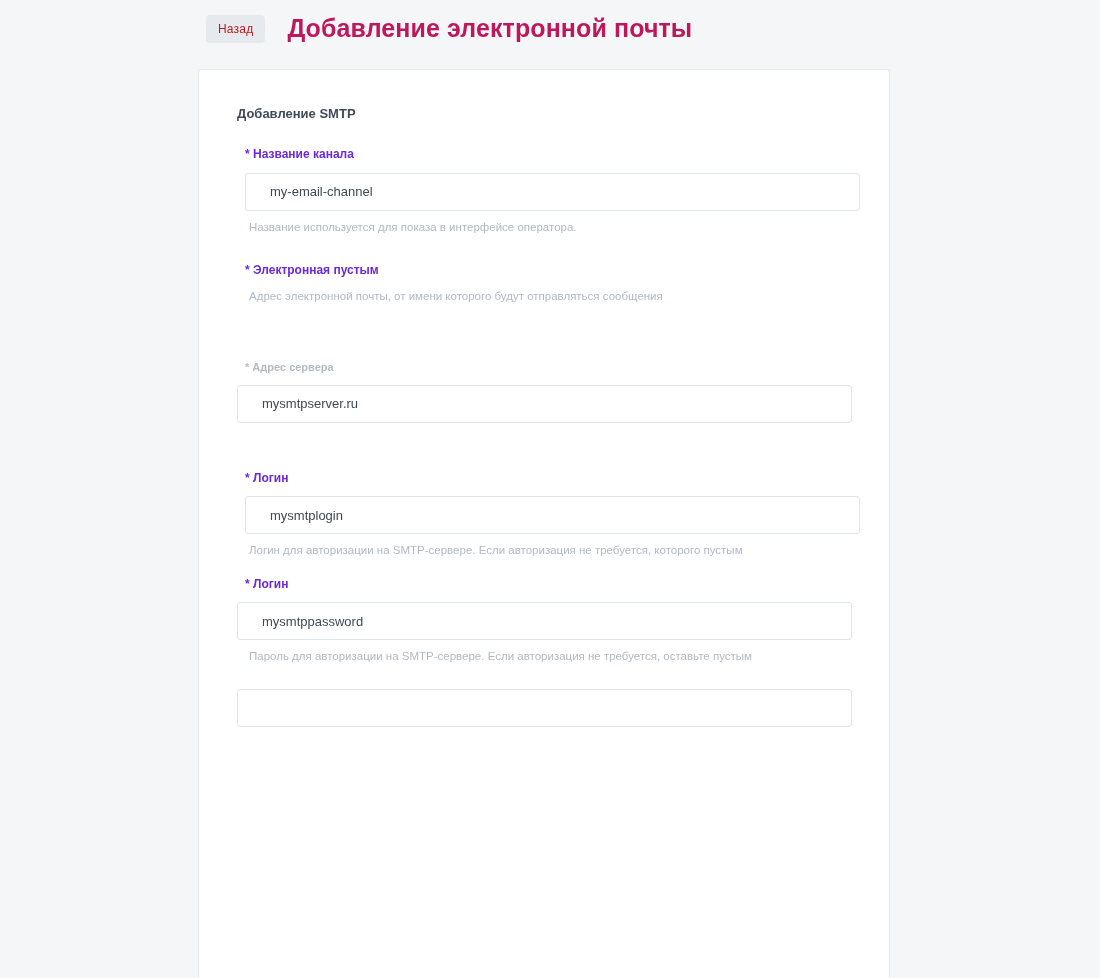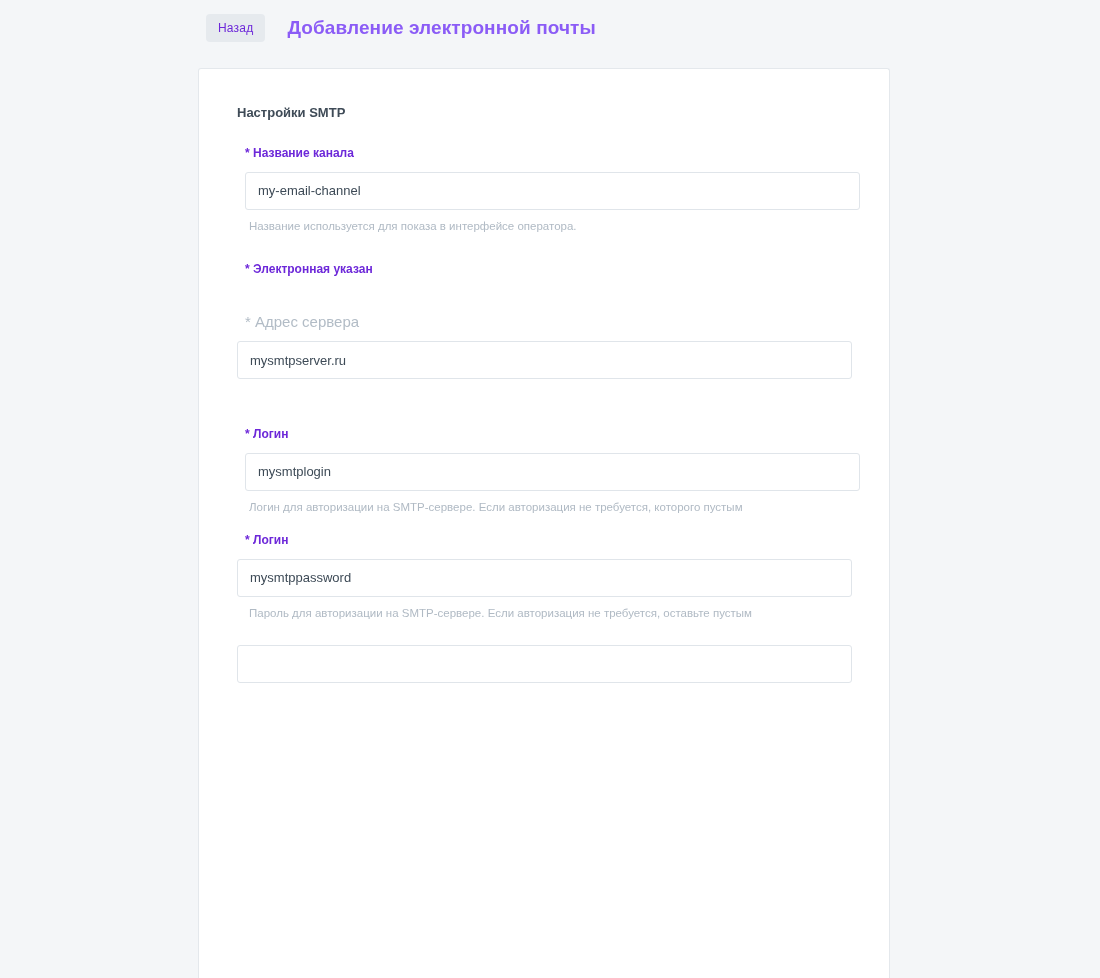--- a/index.html
+++ b/index.html
@@ -28,32 +28,32 @@
   }
   .back-button {
     display: inline-flex;
     align-items: center;
     justify-content: center;
     height: 28px;
     min-width: 58px;
     padding: 0 12px;
     border-radius: 4px;
     background: #e6eaee;
-    color: #6d28d9;
+    color: #b91c1c;
     font-size: 12px;
     letter-spacing: .2px;
     cursor: pointer;
     user-select: none;
     border: none;
   }
   .page-title {
     margin-left: 22px;
-    font-size: 19px;
+    font-size: 25px;
     font-weight: bold;
-    color: #8b5cf6;
+    color: #be185d;
     letter-spacing: .1px;
   }
 
   
   .card {
     position: relative;
     margin: 14px 210px 0 198px;
     background: #ffffff;
     border: 1px solid #e4e8ec;
     border-bottom: none;
@@ -72,30 +72,31 @@
   .field { margin-bottom: 4px; }
 
   .field-label {
     font-size: 12px;
     font-weight: bold;
     color: #6d28d9;
     margin-bottom: 10px;
     line-height: 1.3;
   }
   .field-label.muted {
-    font-weight: normal;
+    font-weight: bold;
     color: #b2bcc6;
-    font-size: 15px;
+    font-size: 11px;
+    margin-top: 28px;
   }
 
   .input {
     display: block;
     width: 615px;
     height: 38px;
-    padding: 8px 12px;
+    padding: 8px 24px;
     border: 1px solid #e0e5ea;
     border-radius: 3px;
     background: #fff;
     font-family: "Liberation Sans", sans-serif;
     font-size: 13px;
     color: #3d4a56;
     outline: none;
   }
   .input::placeholder { color: #c3ccd4; }
 
@@ -119,32 +120,33 @@
 
 <div class="page">
 
   <div class="header">
     <button class="back-button">Назад</button>
     <div class="page-title">Добавление электронной почты</div>
   </div>
 
   <div class="card">
 
-    <div class="section-title">Настройки SMTP</div>
+    <div class="section-title">Добавление SMTP</div>
 
     <div class="field">
       <div class="field-label indent-a">* Название канала</div>
       <input class="input indent-a" type="text" value="my-email-channel" style="">
       <p class="hint">Название используется для показа в интерфейсе оператора.</p>
     </div>
 
     <div class="gap-lg"></div>
 
     <div class="field">
-      <div class="field-label indent-a">* Электронная указан</div>
+      <div class="field-label indent-a">* Электронная пустым</div>
+      <p class="hint">Адрес электронной почты, от имени которого будут отправляться сообщения</p>
     </div>
 
     <div class="gap-lg"></div>
 
     <div class="field">
       <div class="field-label muted indent-a">* Адрес сервера</div>
       <input class="input" type="text" value="mysmtpserver.ru" style="">
     </div>
 
     <div class="gap-lg"></div>

